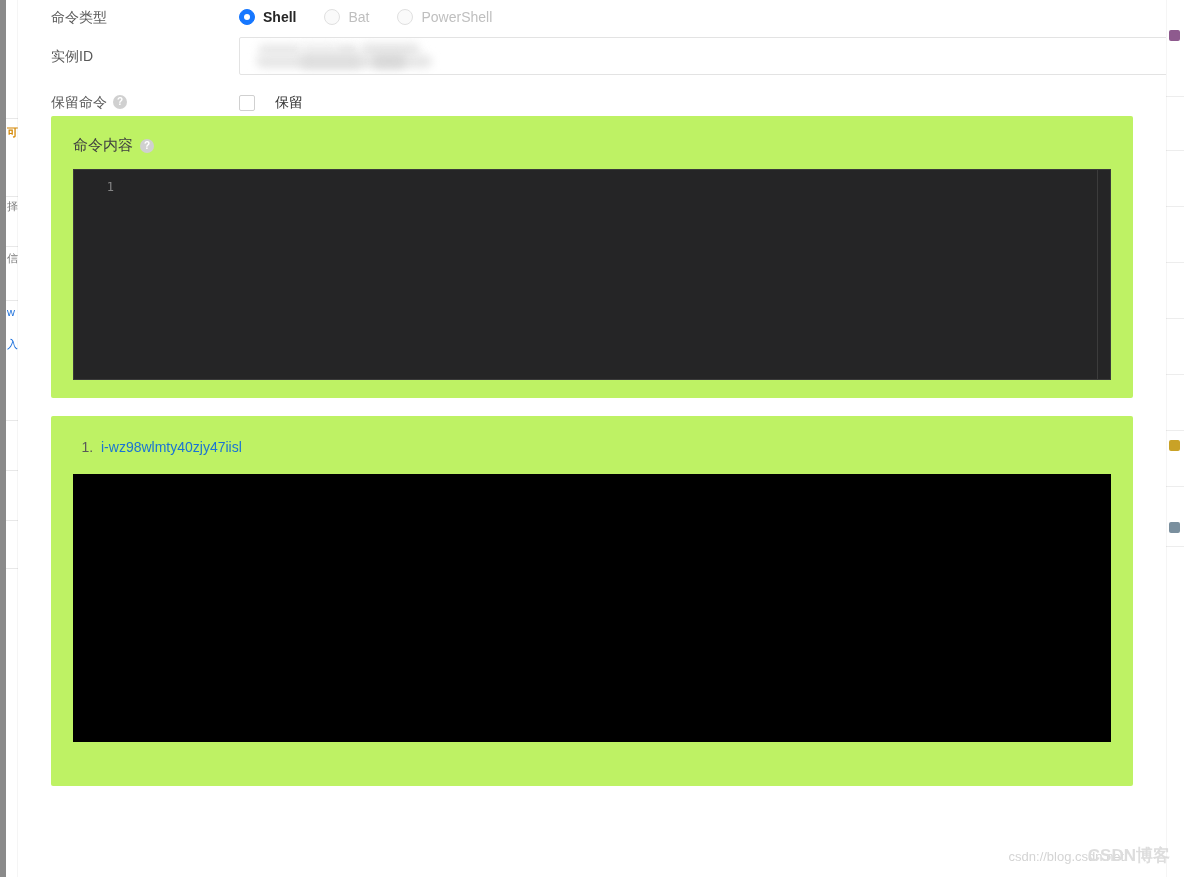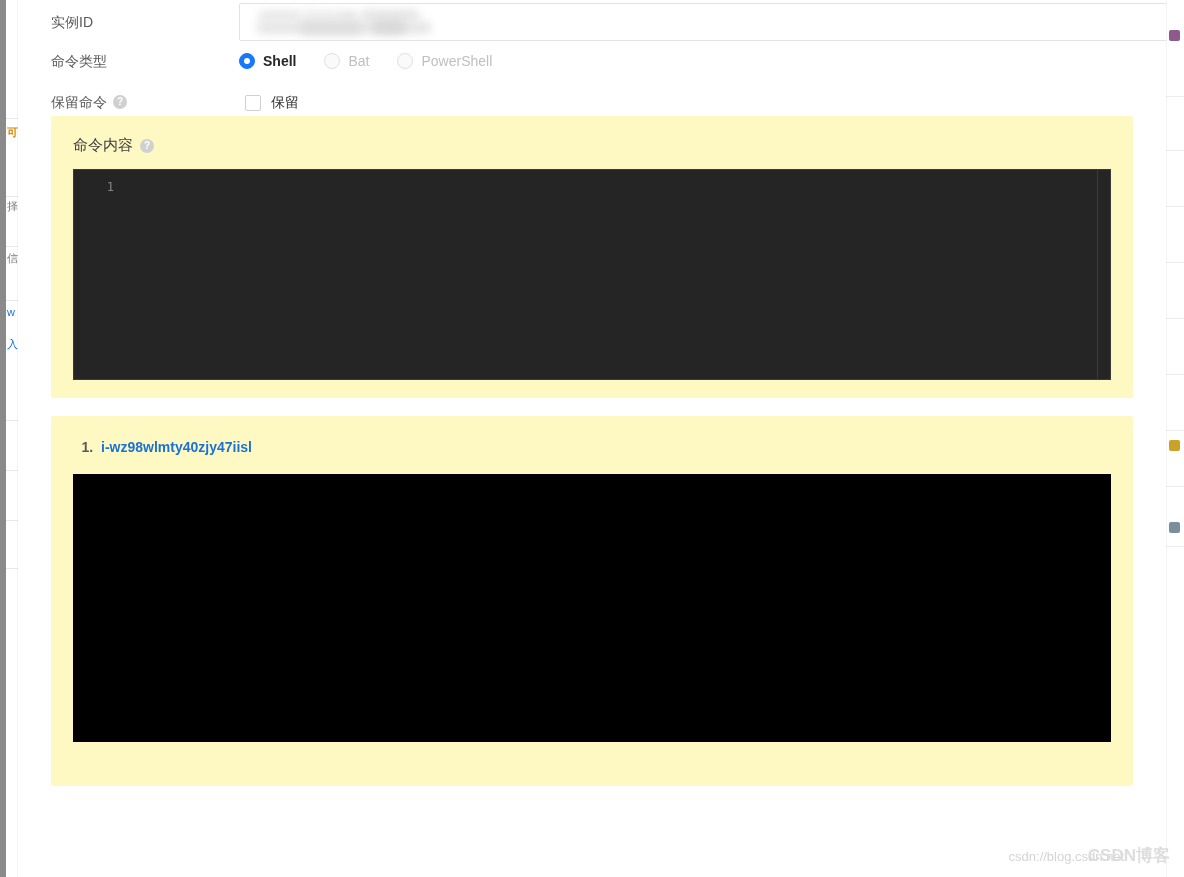--- a/index.html
+++ b/index.html
@@ -178,22 +178,22 @@
   }
   .radio-item.disabled .radio-dot {
     border: 1px solid #e0e0e0;
     background: #fafafa;
   }
   .radio-label { font-size: 14px; color: #262626; font-weight: bold; }
   .radio-item.disabled .radio-label { color: #bfbfbf; font-weight: normal; }
 
   
   .checkbox-item {
-    display: flex; align-items: center; gap: 10px;
-    cursor: pointer; user-select: none; margin-left: 6px;
+    display: flex; align-items: center; gap: 20px;
+    cursor: pointer; user-select: none;
   }
   .checkbox-box {
     width: 16px; height: 16px;
     border: 1px solid #d0d0d0;
     border-radius: 2px;
     background: #fff;
     flex: 0 0 16px;
   }
   .checkbox-label { font-size: 14px; color: #333333; }
 
@@ -207,21 +207,21 @@
     line-height: 14px;
     text-align: center;
     font-weight: bold;
     display: inline-block;
     cursor: help;
     flex: 0 0 14px;
   }
 
   
   .panel {
-    background: #fef9c3;
+    background: #bef264;
     border-radius: 2px;
     padding: 20px 22px 22px 22px;
   }
   .panel-title {
     font-size: 15px;
     color: #404040;
     display: flex; align-items: center; gap: 7px;
     margin-bottom: 14px;
   }
   #panel-command { margin-top: 4px; height: 282px; }
@@ -264,21 +264,21 @@
 
   
   .output-list {
     margin: 0 0 16px 0;
     padding: 0 0 0 24px;
     list-style: decimal;
     color: #595959;
     font-size: 14px;
     line-height: 22px;
   }
-  .output-list li { padding-left: 4px; font-weight: bold; }
+  .output-list li { padding-left: 4px; }
   .output-link {
     color: #1a73d4;
     text-decoration: none;
     font-size: 14px;
   }
 
   .terminal {
     height: 268px;
     background: #000000;
     position: relative;
@@ -346,35 +346,20 @@
   <div class="rs-tick" style="top:546px"></div>
   <div class="rs-ico" style="top:30px;background:#8e5a8e"></div>
   <div class="rs-ico" style="top:440px;background:#c9a227"></div>
   <div class="rs-ico" style="top:522px;background:#7a8f9e"></div>
 </div>
 
 <div id="modal">
 
 
   <div class="modal-body">
-
-    <div class="form-row row-instance">
-      <div class="form-label">实例ID</div>
-      <div class="form-control">
-        <div class="text-input" placeholder="">
-          <span class="redact a"></span>
-          <span class="redact b"></span>
-          <span class="redact c"></span>
-          <span class="redact d"></span>
-          <span class="redact e"></span>
-          <span class="redact f"></span>
-          <span class="redact g"></span>
-        </div>
-      </div>
-    </div>
 
     <div class="form-row row-type">
       <div class="form-label">命令类型</div>
       <div class="form-control">
         <div class="radio-group">
           <div class="radio-item checked">
             <span class="radio-dot"></span>
             <span class="radio-label">Shell</span>
           </div>
           <div class="radio-item disabled">
@@ -382,20 +367,35 @@
             <span class="radio-label">Bat</span>
           </div>
           <div class="radio-item disabled">
             <span class="radio-dot"></span>
             <span class="radio-label">PowerShell</span>
           </div>
         </div>
       </div>
     </div>
 
+    <div class="form-row row-instance">
+      <div class="form-label">实例ID</div>
+      <div class="form-control">
+        <div class="text-input" placeholder="">
+          <span class="redact a"></span>
+          <span class="redact b"></span>
+          <span class="redact c"></span>
+          <span class="redact d"></span>
+          <span class="redact e"></span>
+          <span class="redact f"></span>
+          <span class="redact g"></span>
+        </div>
+      </div>
+    </div>
+
     <div class="form-row row-retain">
       <div class="form-label">
         <span>保留命令</span>
         <span class="help-icon">?</span>
       </div>
       <div class="form-control">
         <div class="checkbox-item">
           <span class="checkbox-box"></span>
           <span class="checkbox-label">保留</span>
         </div>

